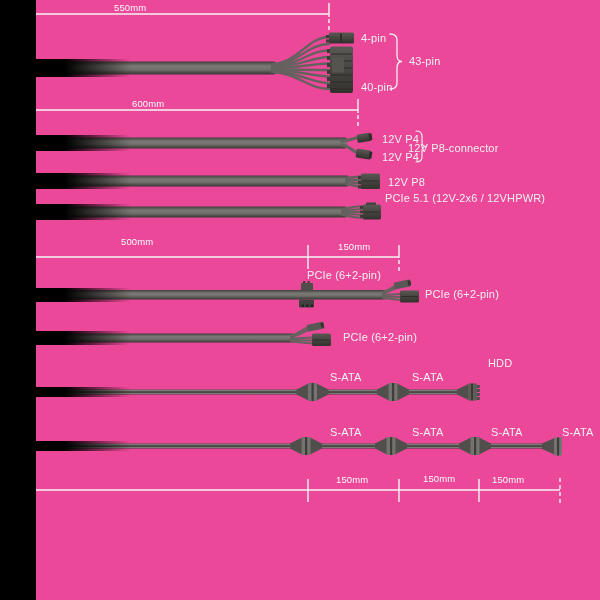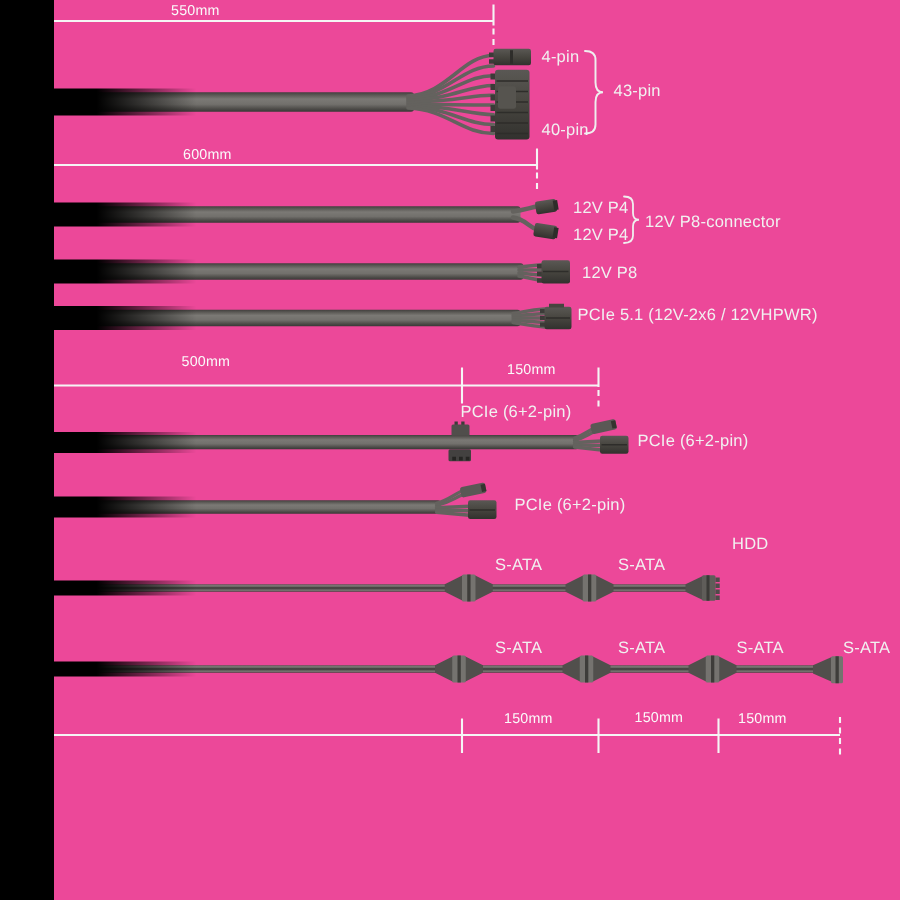--- a/index.html
+++ b/index.html
@@ -267,35 +267,35 @@
       <rect x="0" y="173" width="95" height="16" fill="url(#fade)"></rect>
       <rect x="0" y="204" width="95" height="16" fill="url(#fade)"></rect>
       <rect x="0" y="288" width="95" height="14" fill="url(#fade)"></rect>
       <rect x="0" y="331" width="95" height="14" fill="url(#fade)"></rect>
       <rect x="0" y="387" width="95" height="10" fill="url(#fade)"></rect>
       <rect x="0" y="441" width="95" height="10" fill="url(#fade)"></rect>
     </g>
   </svg>
 
   <div class="lbl mlbl" style="left:78px;top:3px">550mm</div>
-  <div class="lbl mlbl" style="left:86px;top:99px">600mm</div>
+  <div class="lbl mlbl" style="left:96px;top:99px">600mm</div>
   <div class="lbl mlbl" style="left:85px;top:237px">500mm</div>
   <div class="lbl mlbl" style="left:302px;top:242px">150mm</div>
 
   <div class="lbl" style="left:325px;top:32px">4-pin</div>
   <div class="lbl" style="left:373px;top:55px">43-pin</div>
   <div class="lbl" style="left:325px;top:81px">40-pin</div>
 
   <div class="lbl" style="left:346px;top:133px">12V P4</div>
   <div class="lbl" style="left:346px;top:151px">12V P4</div>
-  <div class="lbl" style="left:394px;top:142px">12V P8-connector</div>
+  <div class="lbl" style="left:372px;top:142px">12V P8-connector</div>
 
   <div class="lbl" style="left:352px;top:176px">12V P8</div>
 
-  <div class="lbl" style="left:349px;top:204px">PCIe 5.1 (12V-2x6 / 12VHPWR)</div>
+  <div class="lbl" style="left:349px;top:192px">PCIe 5.1 (12V-2x6 / 12VHPWR)</div>
 
   <div class="lbl" style="left:271px;top:269px">PCIe (6+2-pin)</div>
   <div class="lbl" style="left:389px;top:288px">PCIe (6+2-pin)</div>
   <div class="lbl" style="left:307px;top:331px">PCIe (6+2-pin)</div>
 
   <div class="lbl" style="left:294px;top:371px">S-ATA</div>
   <div class="lbl" style="left:376px;top:371px">S-ATA</div>
   <div class="lbl" style="left:452px;top:357px">HDD</div>
 
   <div class="lbl" style="left:294px;top:426px">S-ATA</div>

